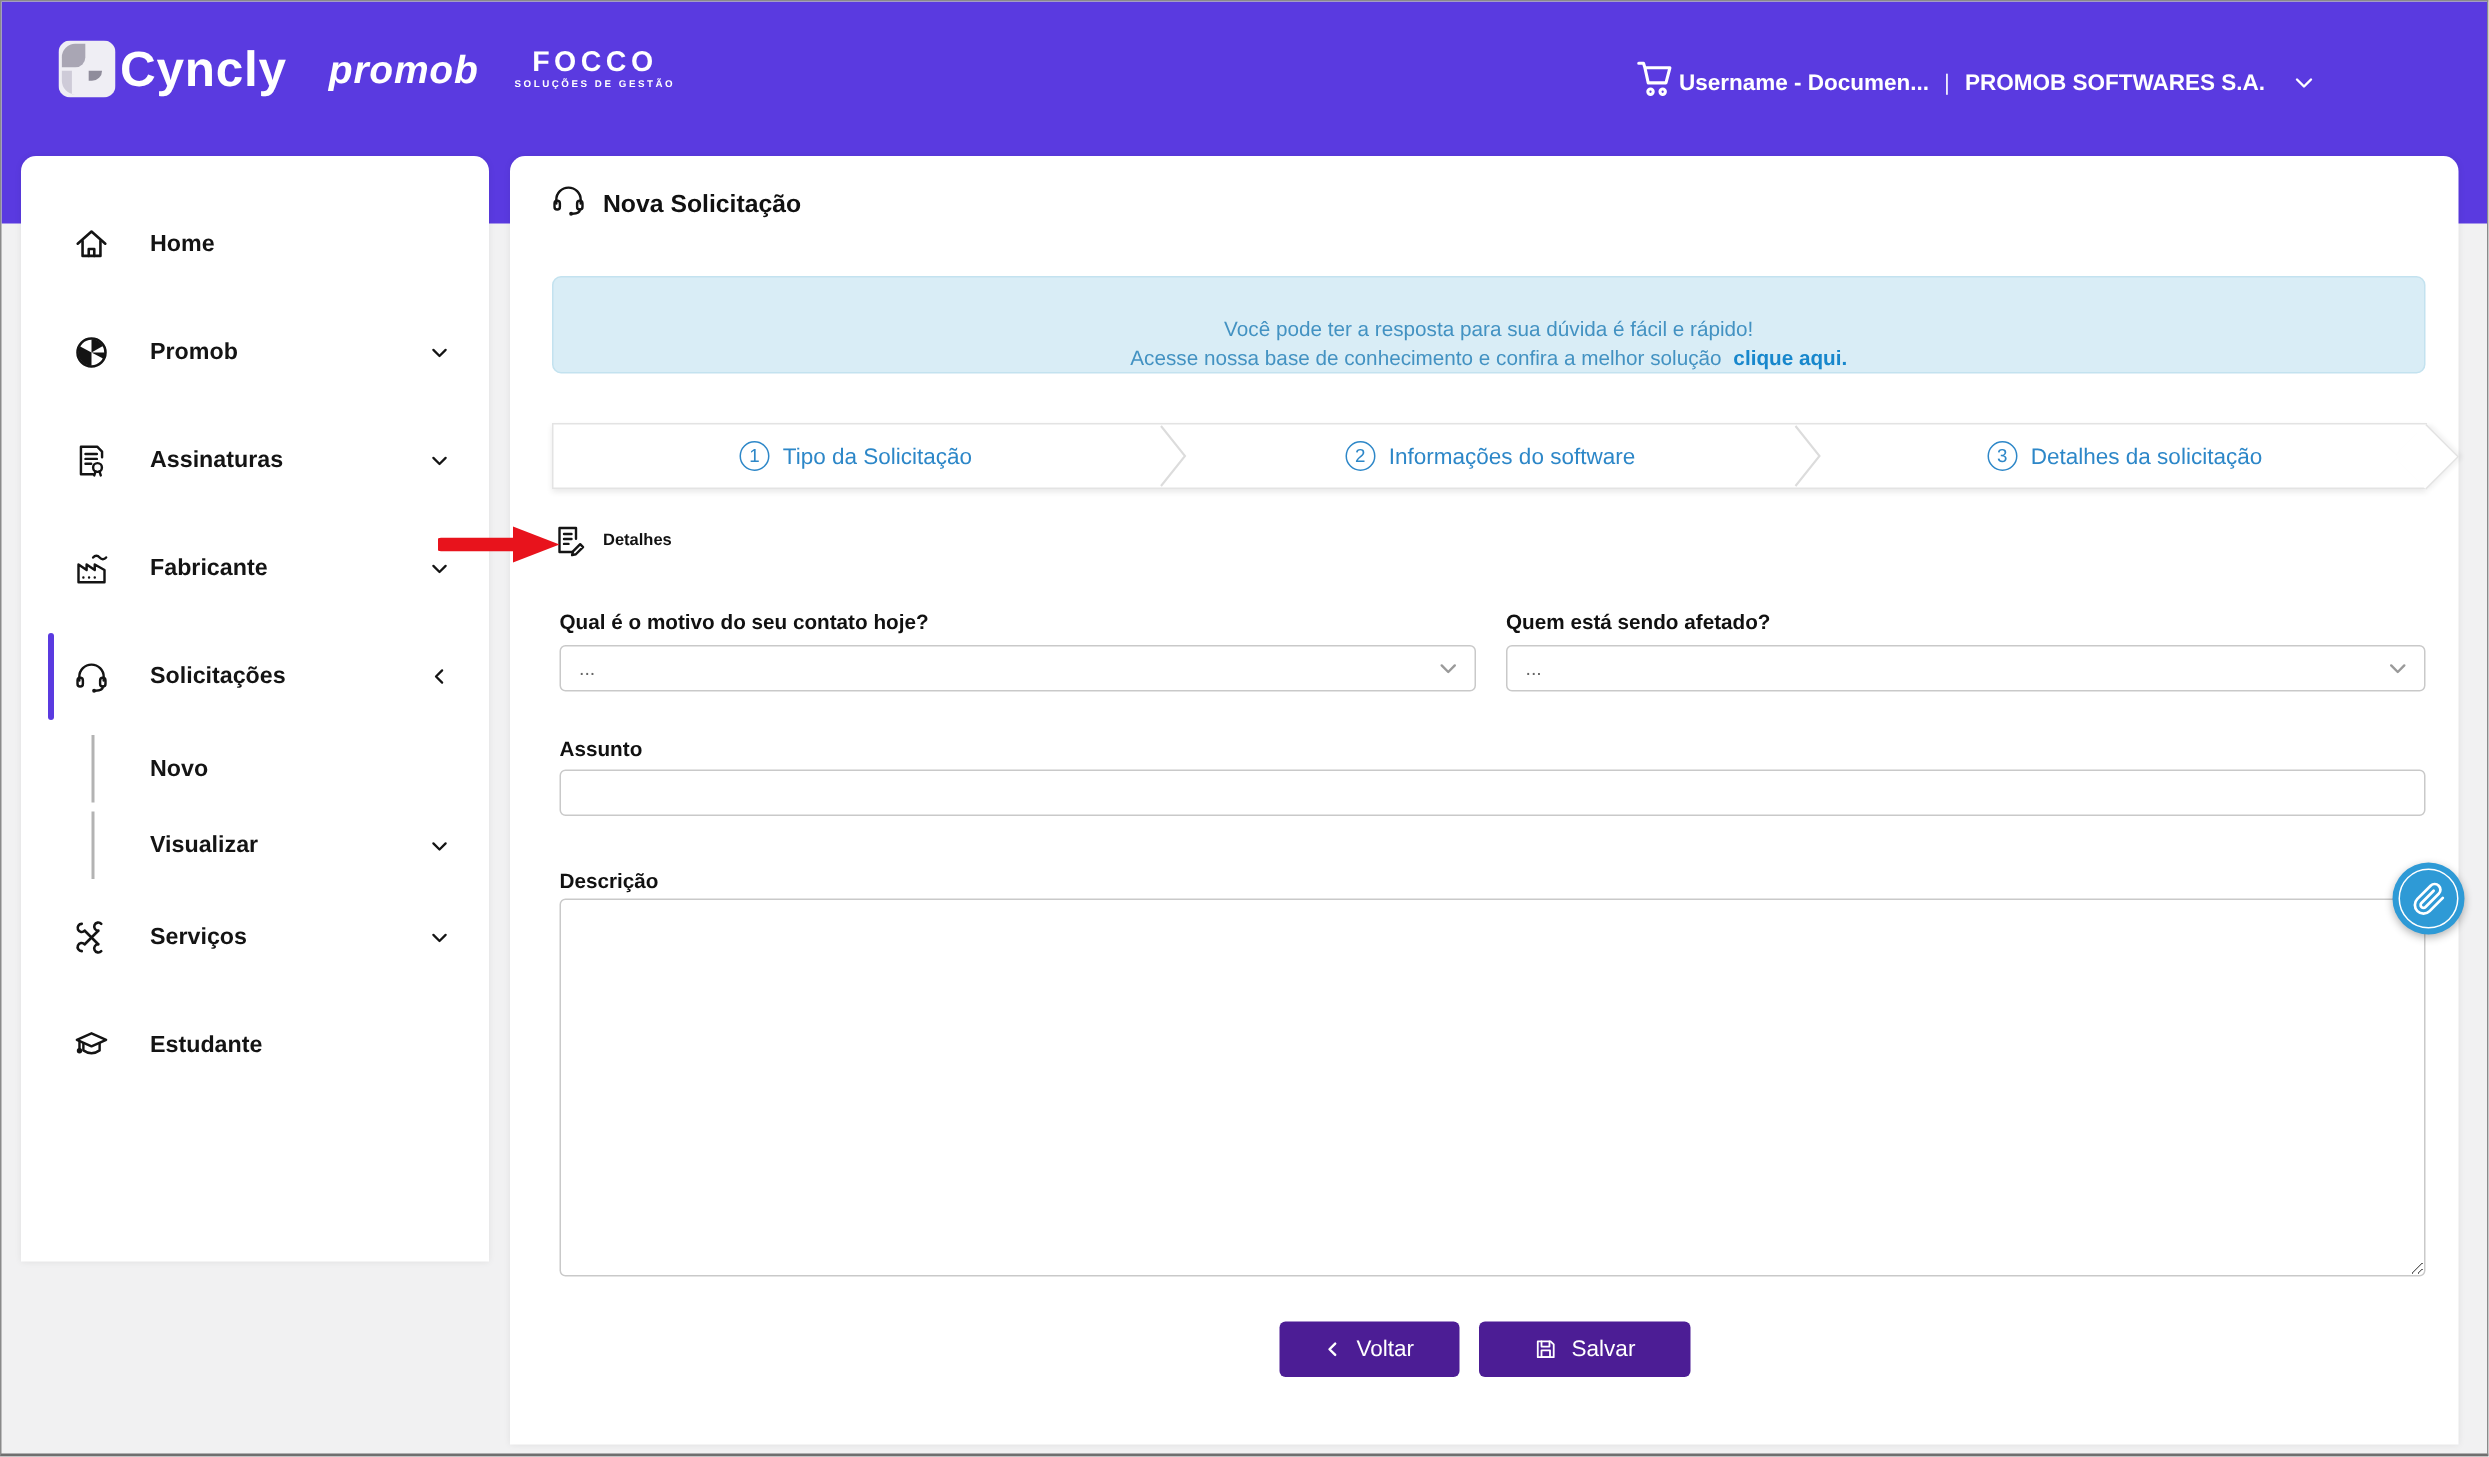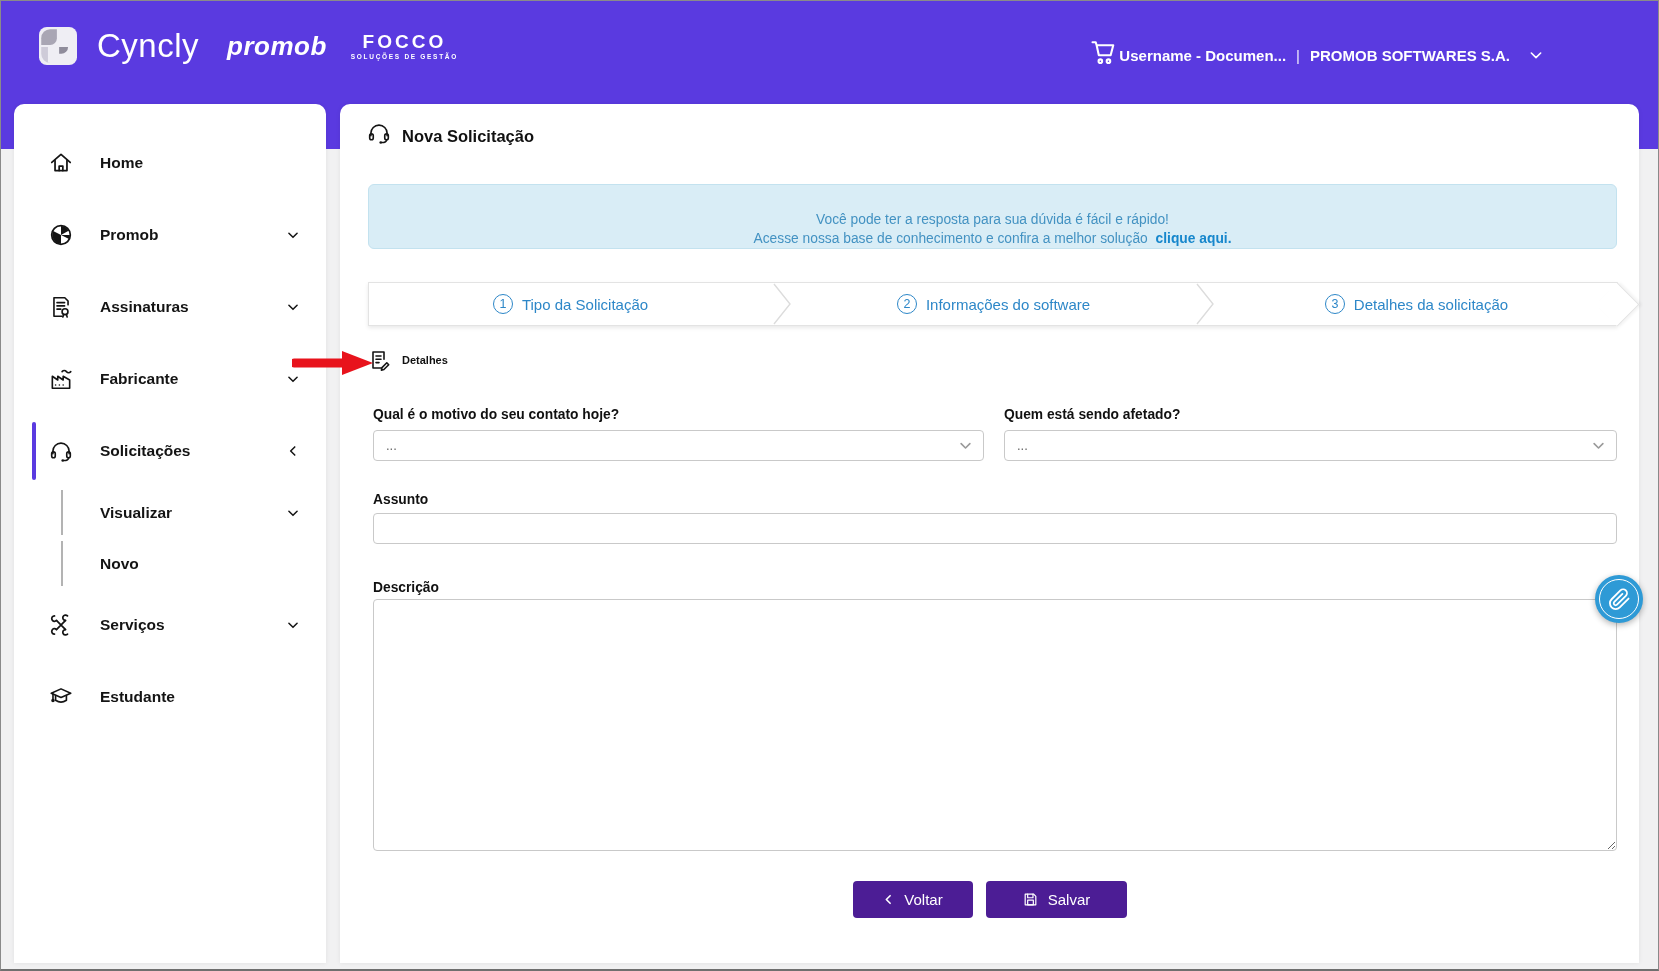--- a/index.html
+++ b/index.html
@@ -7,32 +7,32 @@
   body { font-family:"Liberation Sans", sans-serif; }
   .frame{
     position:relative; width:1659px; height:971px; margin:0 auto;
     background:#f1f1f2; border:1px solid #8a8a8a; border-bottom:2px solid #6f6f6f;
     overflow:hidden;
   }
   
   .topbar{ position:absolute; left:0; top:0; width:100%; height:148px; background:#5a3ae0; }
   .brand{ position:absolute; left:38px; top:26px; display:flex; align-items:center; color:#fff; }
   .cyncly-mark{ width:38px; height:38px; }
-  .cyncly-name{ font-size:33px; font-weight:400; letter-spacing:.5px; margin-left:20px;text-align:center; }
+  .cyncly-name{ font-size:33px; font-weight:700; letter-spacing:.5px; margin-left:3px;text-align:center; }
   .promob-logo{ font-size:26px; font-weight:800; font-style:italic; margin-left:28px; letter-spacing:.5px; }
   .focco{ margin-left:24px; display:flex; flex-direction:column; line-height:1;align-items:center; }
   .focco-name{ font-size:19px; font-weight:800; letter-spacing:3px; }
   .focco-tag{ font-size:6.5px; font-weight:700; letter-spacing:1.7px; margin-top:3px; }
   .cart-btn{ position:absolute; left:1086px; top:34px; width:34px; height:34px; background:none; border:0; cursor:pointer; }
   .userbox{ position:absolute; right:114px; top:42px; display:flex; align-items:center; color:#fff; font-size:15px; font-weight:700; height:24px; cursor:pointer; }
   .userbox .sep{ margin:0 10px; font-weight:400; opacity:.9; }
   .userbox svg{ margin-left:9px; }
   
   .card{ position:absolute; top:103px; background:#fff; border-radius:10px 10px 0 0; box-shadow:0 0 5px rgba(0,0,0,.07); }
-  .sidebar{ left:13px; width:312px; height:859px; padding-top:23px; }
+  .sidebar{ left:13px; width:312px; height:737px; padding-top:23px; }
   .main{ left:339px; width:1299px; height:859px; }
   
   .nav-item{ position:relative; height:72px; display:flex; align-items:center; cursor:pointer; }
   .nav-item.sub{ height:51px; }
   .nav-item .nicon{ position:absolute; left:34px; width:26px; height:26px; display:flex; }
   .nav-item .nlabel{ position:absolute; left:86px; font-size:15.5px; font-weight:700; color:#141414; }
   .nav-item .nchev{ position:absolute; right:26px; display:flex; }
   .nav-item.active::before{ content:""; position:absolute; left:18px; top:7px; bottom:7px; width:4px; background:#5a3ae0; border-radius:2px; }
   .nav-item.sub::before{ content:""; position:absolute; left:47px; top:3px; bottom:3px; width:2px; background:#b3b3b3; }
   
@@ -179,29 +179,29 @@
         </svg>
       </span>
       <span class="nlabel">Solicitações</span>
       <span class="nchev">
         <svg width="14" height="14" viewBox="0 0 24 24" fill="none" stroke="#141414" stroke-width="2.6" stroke-linecap="round" stroke-linejoin="round">
             <polyline points="15 5 8 12 15 19"></polyline>
           </svg>
       </span>
     </div>
     <div class="nav-item sub">
+      <span class="nlabel">Novo</span>
+    </div>
+    <div class="nav-item sub">
       <span class="nlabel">Visualizar</span>
       <span class="nchev">
         <svg width="14" height="14" viewBox="0 0 24 24" fill="none" stroke="#141414" stroke-width="2.6" stroke-linecap="round" stroke-linejoin="round">
             <polyline points="5 9 12 16 19 9"></polyline>
           </svg>
       </span>
-    </div>
-    <div class="nav-item sub">
-      <span class="nlabel">Novo</span>
     </div>
     <div class="nav-item">
       <span class="nicon">
         <svg viewBox="0 0 24 24" fill="none" stroke="#141414" stroke-width="1.6" stroke-linecap="round" stroke-linejoin="round">
           <path d="M8 8 16 16M16 8 8 16"></path>
           <path d="M7.8 7.8A2.5 2.5 0 1 1 6 3.6"></path>
           <path d="M16.2 7.8A2.5 2.5 0 1 1 18 3.6"></path>
           <path d="M7.8 16.2A2.5 2.5 0 1 0 6 20.4"></path>
           <path d="M16.2 16.2A2.5 2.5 0 1 0 18 20.4"></path>
         </svg>

